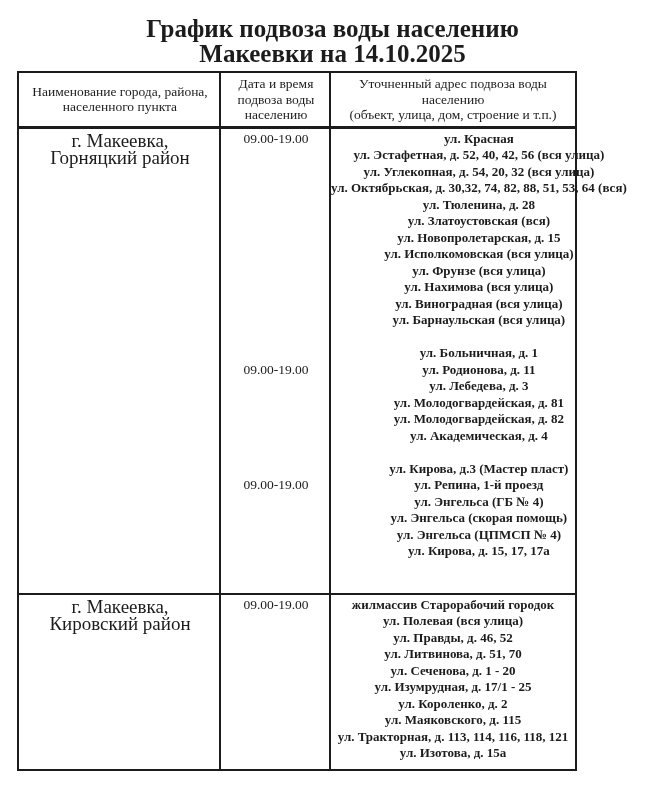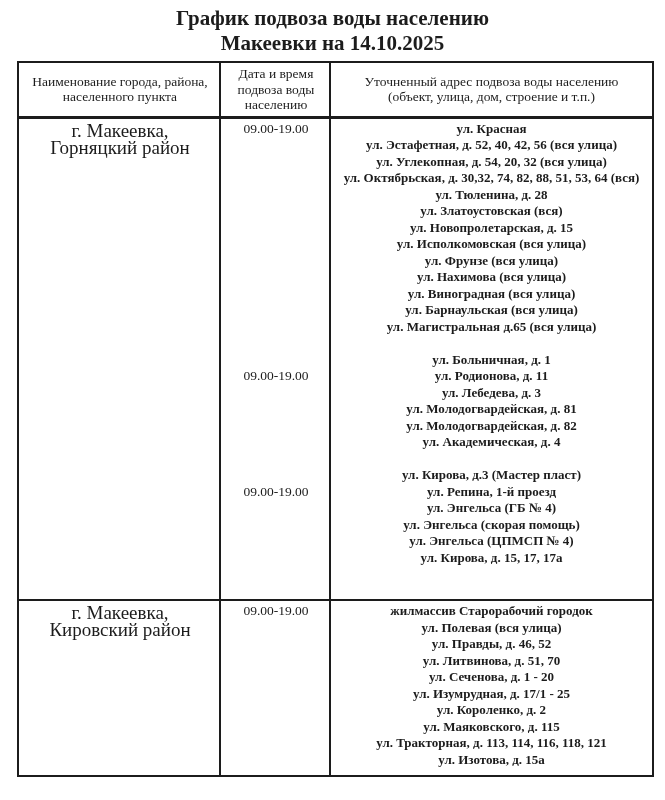--- a/index.html
+++ b/index.html
@@ -6,31 +6,31 @@
   html, body {
     width: 665px; height: 800px;
     background: #ffffff;
     color: #1c1c1c;
     font-family: "Liberation Serif", serif;
     overflow: hidden;
   }
   .page { width: 665px; height: 800px; overflow: hidden; }
 
   .title {
-    padding-top: 6px;
+    padding-top: 16px;
     text-align: center;
     font-weight: bold;
-    font-size: 21px;
+    font-size: 25px;
     line-height: 25px;
     white-space: pre-line;
   }
 
   .tbl {
     margin: 5px 0 0 17px;
-    width: 637px;
+    width: 560px;
     border: 2px solid #1c1c1c;
   }
 
   .trow { position: relative; display: flex; width: 100%; }
   .trow.hdr { border-bottom: 3px solid #1c1c1c; }
   .trow.body + .trow.body { border-top: 2px solid #1c1c1c; }
 
   .vline {
     position: absolute; top: 0; bottom: 0; width: 2px;
     background: #1c1c1c; z-index: 2;
@@ -110,21 +110,20 @@
                 <div class="aline">ул. Углекопная, д. 54, 20, 32 (вся улица)</div>
                 <div class="aline">ул. Октябрьская, д. 30,32, 74, 82, 88, 51, 53, 64 (вся)</div>
                 <div class="aline">ул. Тюленина, д. 28</div>
                 <div class="aline">ул. Златоустовская (вся)</div>
                 <div class="aline">ул. Новопролетарская, д. 15</div>
                 <div class="aline">ул. Исполкомовская (вся улица)</div>
                 <div class="aline">ул. Фрунзе (вся улица)</div>
                 <div class="aline">ул. Нахимова (вся улица)</div>
                 <div class="aline">ул. Виноградная (вся улица)</div>
                 <div class="aline">ул. Барнаульская (вся улица)</div>
-                <div class="aline">ул. Магистральная д.65 (вся улица)</div>
               </div>
             </div>
             <div class="group">
               <div class="gtime" style="padding-top: 16.5px;">09.00-19.00</div>
               <div class="gaddr">
                 <div class="aline">ул. Больничная, д. 1</div>
                 <div class="aline">ул. Родионова, д. 11</div>
                 <div class="aline">ул. Лебедева, д. 3</div>
                 <div class="aline">ул. Молодогвардейская, д. 81</div>
                 <div class="aline">ул. Молодогвардейская, д. 82</div>

